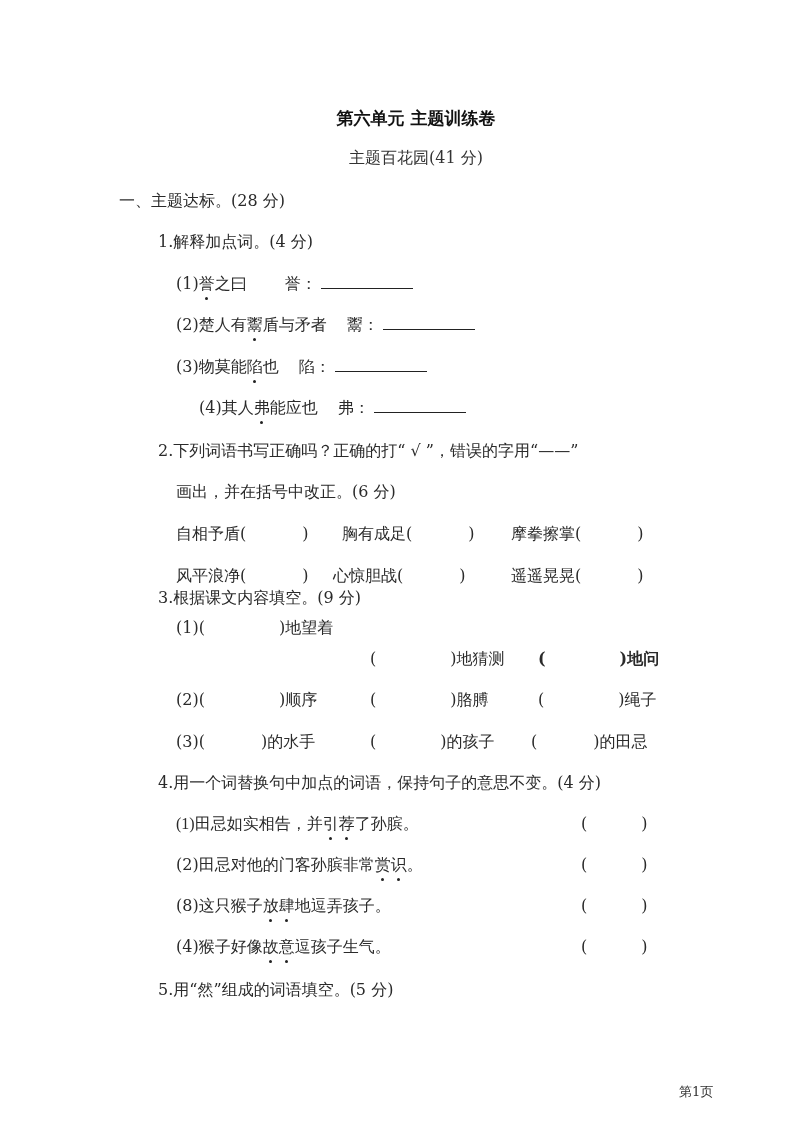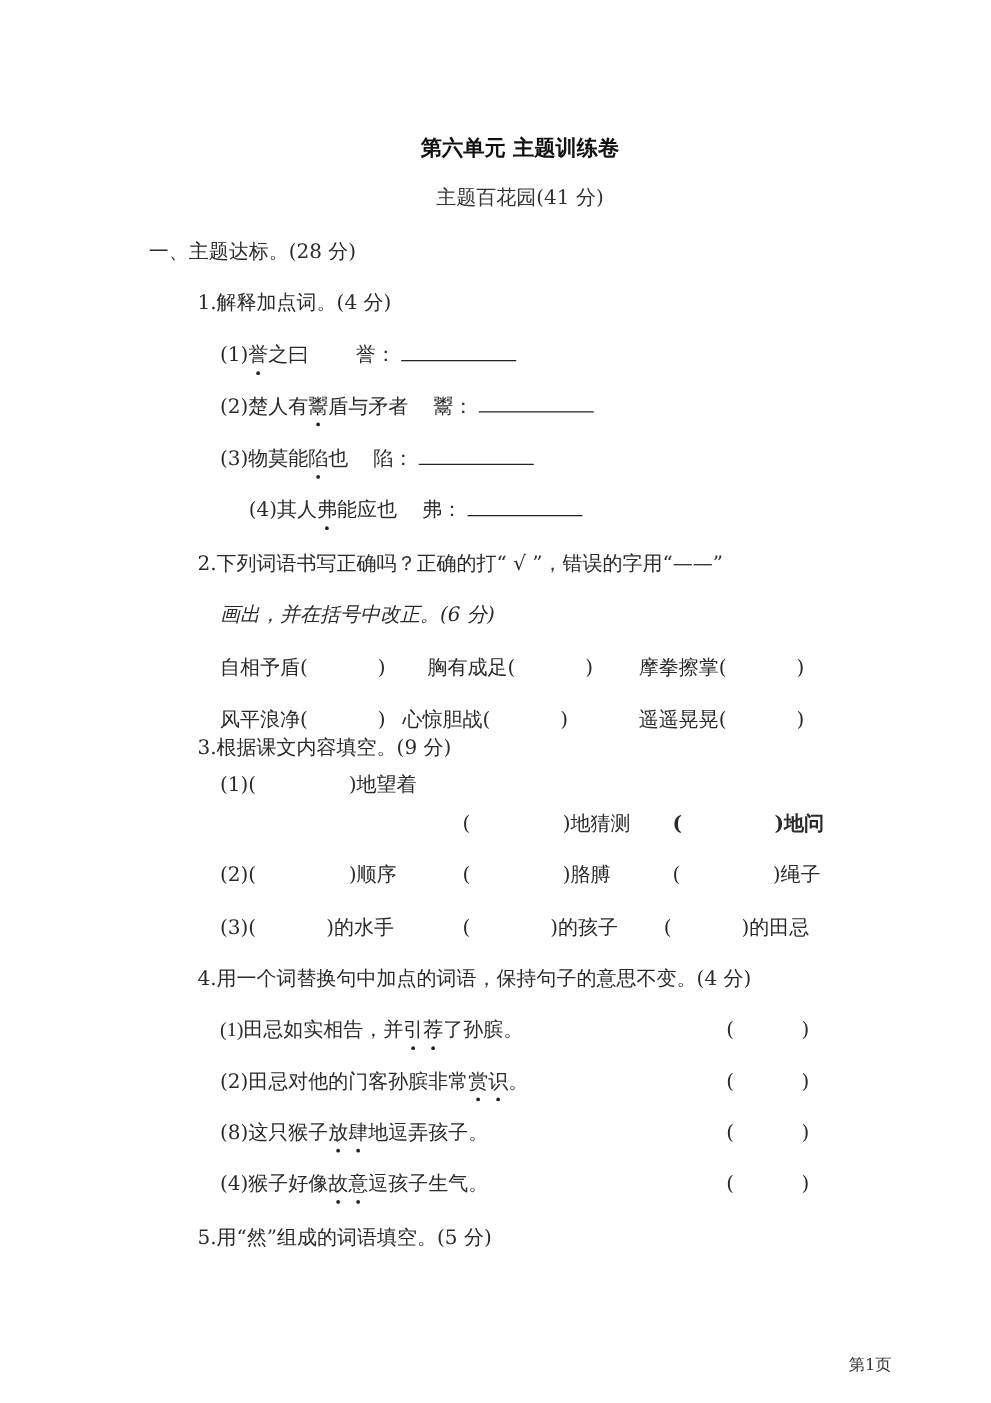--- a/index.html
+++ b/index.html
@@ -43,28 +43,28 @@
 
   <div class="abs line" style="left:176px; top:355px;">
     <span>(3)</span><span>物莫能</span><span class="dot">陷</span><span>也</span><span style="display:inline-block;width:20px;"></span><span>陷：</span><span class="blank" style="width:92px;"></span>
   </div>
 
   <div class="abs line" style="left:171px; top:396px;margin-left:28px;">
     <span>(4)</span><span>其人</span><span class="dot">弗</span><span>能应也</span><span style="display:inline-block;width:20px;"></span><span>弗：</span><span class="blank" style="width:92px;"></span>
   </div>
 
   <div class="abs line" style="left:158px; top:441px;">2.下列词语书写正确吗？正确的打“ √ ”，错误的字用“——”</div>
-  <div class="abs line" style="left:176px; top:482px;font-style:italic;">画出，并在括号中改正。(6 分)</div>
+  <div class="abs line" style="left:176px; top:482px;">画出，并在括号中改正。(6 分)</div>
 
   <div class="abs line" style="left:176px; top:524px;"><span>自相予盾(</span><span class="paren" style="width:56px;"></span><span>)</span></div>
   <div class="abs line" style="left:342px; top:524px;"><span>胸有成足(</span><span class="paren" style="width:56px;"></span><span>)</span></div>
   <div class="abs line" style="left:511px; top:524px;"><span>摩拳擦掌(</span><span class="paren" style="width:56px;"></span><span>)</span></div>
 
   <div class="abs line" style="left:176px; top:566px;"><span>风平浪净(</span><span class="paren" style="width:56px;"></span><span>)</span></div>
-  <div class="abs line" style="left:322px; top:566px;"><span>心惊胆战(</span><span class="paren" style="width:56px;"></span><span>)</span></div>
+  <div class="abs line" style="left:333px; top:566px;"><span>心惊胆战(</span><span class="paren" style="width:56px;"></span><span>)</span></div>
   <div class="abs line" style="left:511px; top:566px;"><span>遥遥晃晃(</span><span class="paren" style="width:56px;"></span><span>)</span></div>
 
   <div class="abs line" style="left:158px; top:588px;">3.根据课文内容填空。(9 分)</div>
 
   <div class="abs line" style="left:176px; top:618px;"><span>(1)(</span><span class="paren" style="width:74px;"></span><span>)地望着</span></div>
   <div class="abs line" style="left:370px; top:649px;"><span>(</span><span class="paren" style="width:74px;"></span><span>)地猜测</span></div>
   <div class="abs line" style="left:538px; top:649px;font-weight:bold;"><span>(</span><span class="paren" style="width:74px;"></span><span>)地问</span></div>
 
   <div class="abs line" style="left:176px; top:690px;"><span>(2)(</span><span class="paren" style="width:74px;"></span><span>)顺序</span></div>
   <div class="abs line" style="left:370px; top:690px;"><span>(</span><span class="paren" style="width:74px;"></span><span>)胳膊</span></div>

